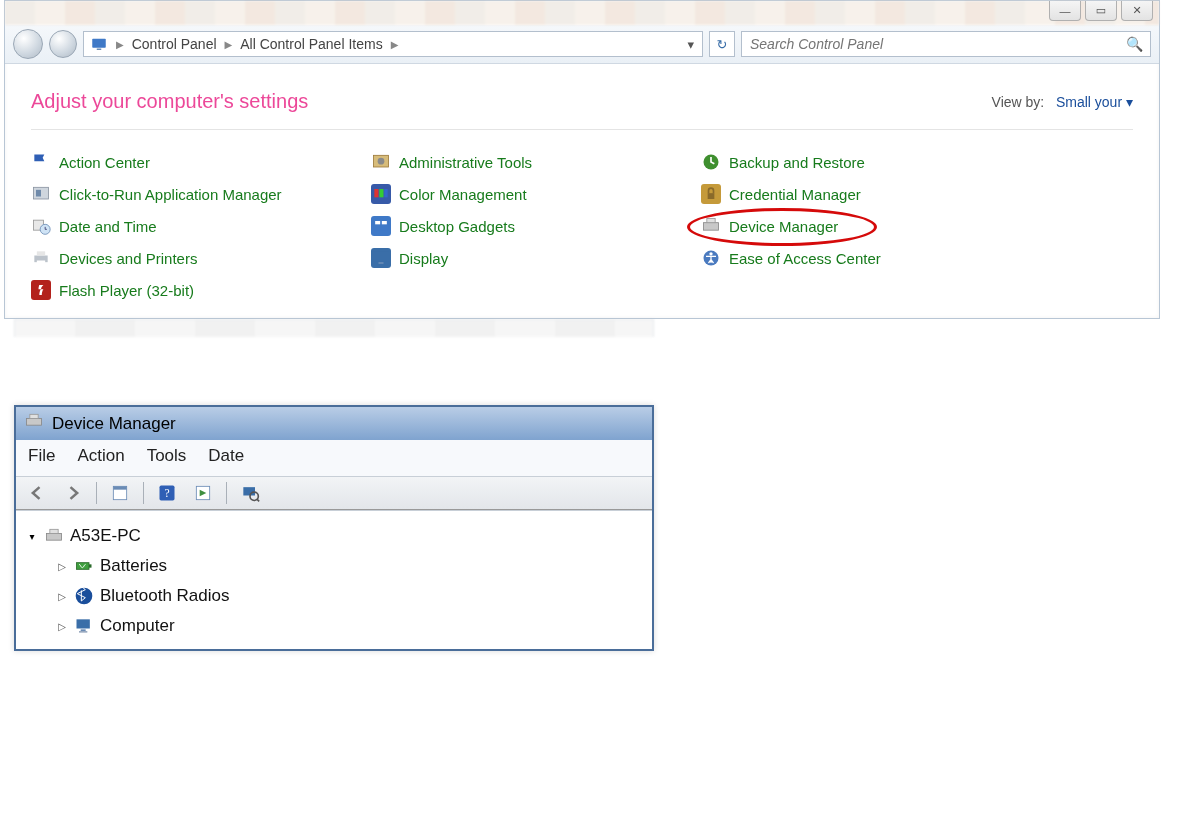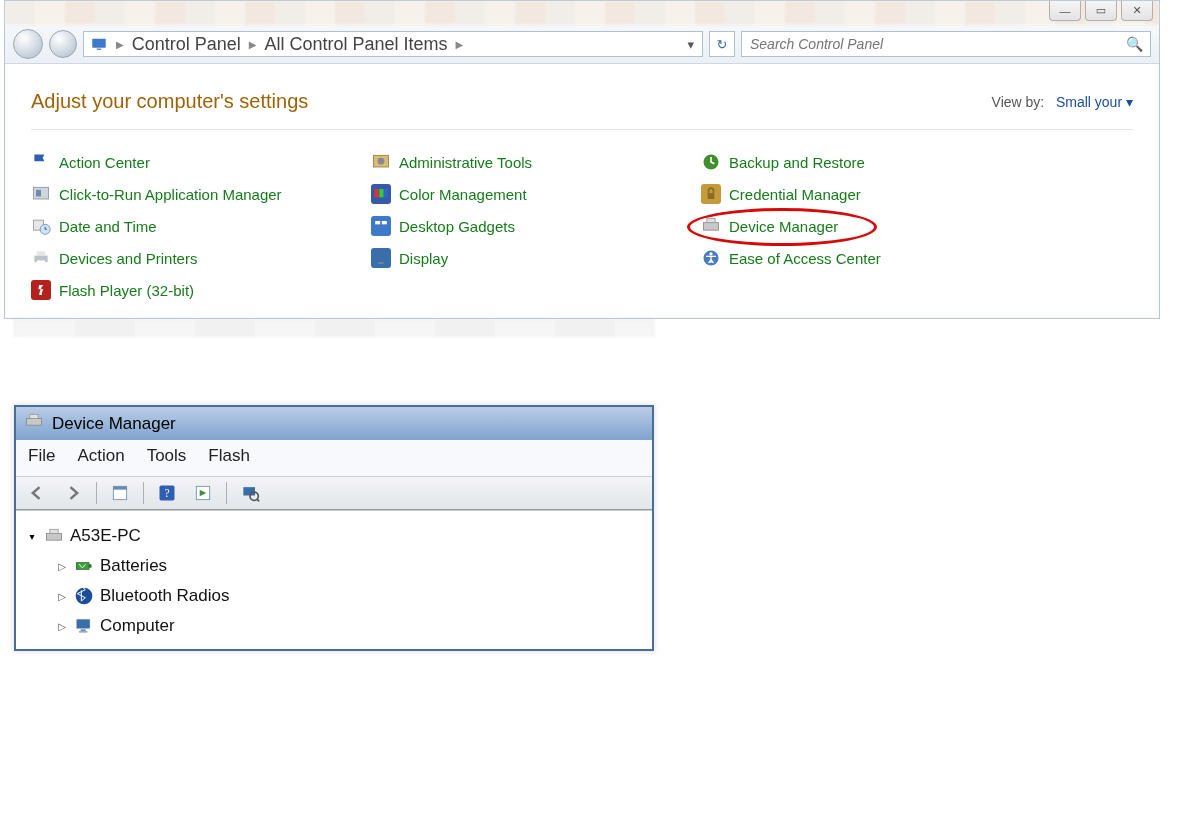--- a/index.html
+++ b/index.html
@@ -62,21 +62,21 @@
     flex: 0 0 620px;
     display:flex; align-items:center;
     border:1px solid #b3bfcd;
     background:#fff;
     height:26px;
     padding:0 4px;
     gap:4px;
   }
   .bc-part {
     display:flex; align-items:center; gap:4px;
-    color:#444; font-size:18px;
+    color:#444; font-size:14px;
     padding:0 2px;
   }
   .bc-sep { color:#888; font-size:10px; padding:0 2px;}
   .bc-drop { margin-left:auto; display:flex; align-items:center; gap:6px; color:#555; padding:0 4px;}
   .refresh-btn {
     width:26px;height:26px;border:1px solid #b3bfcd;background:#fff;
     display:flex;align-items:center;justify-content:center;color:#3a6ea8;
   }
   .search-box {
     flex:1;
@@ -92,21 +92,21 @@
 
   .cp-body {
     padding: 26px 26px 18px 26px;
   }
   .cp-header-row{
     display:flex;justify-content:space-between;align-items:center;
     border-bottom:1px solid #e4e4e4;
     padding-bottom:16px; margin-bottom:22px;
   }
   .cp-title{
-    color:#a16207; font-size:20px;
+    color:#ec4899; font-size:20px;
   }
   .viewby{
     font-size:14px;color:#555;
   }
   .viewby .link{color:#1a4e9b;}
 
   .cp-grid{
     display:grid;
     grid-template-columns: 340px 330px 320px;
     row-gap:12px;
@@ -394,21 +394,21 @@
           <rect x="7" y="4" width="10" height="5" fill="#e0e0e0" stroke="#999"></rect>
         </svg>
     </span>
     <span>Device Manager</span>
   </div>
 
   <div class="dm-menu">
     <span>File</span>
     <span>Action</span>
     <span>Tools</span>
-    <span>Flash</span>
+    <span>Date</span>
   </div>
 
   <div class="dm-toolbar">
     <div class="tb-btn">
       <svg viewBox="0 0 24 24" width="20" height="20">
           <path d="M15 5l-8 7 8 7" fill="none" stroke="#777" stroke-width="3"></path>
         </svg>
     </div>
     <div class="tb-btn">
       <svg viewBox="0 0 24 24" width="20" height="20">

